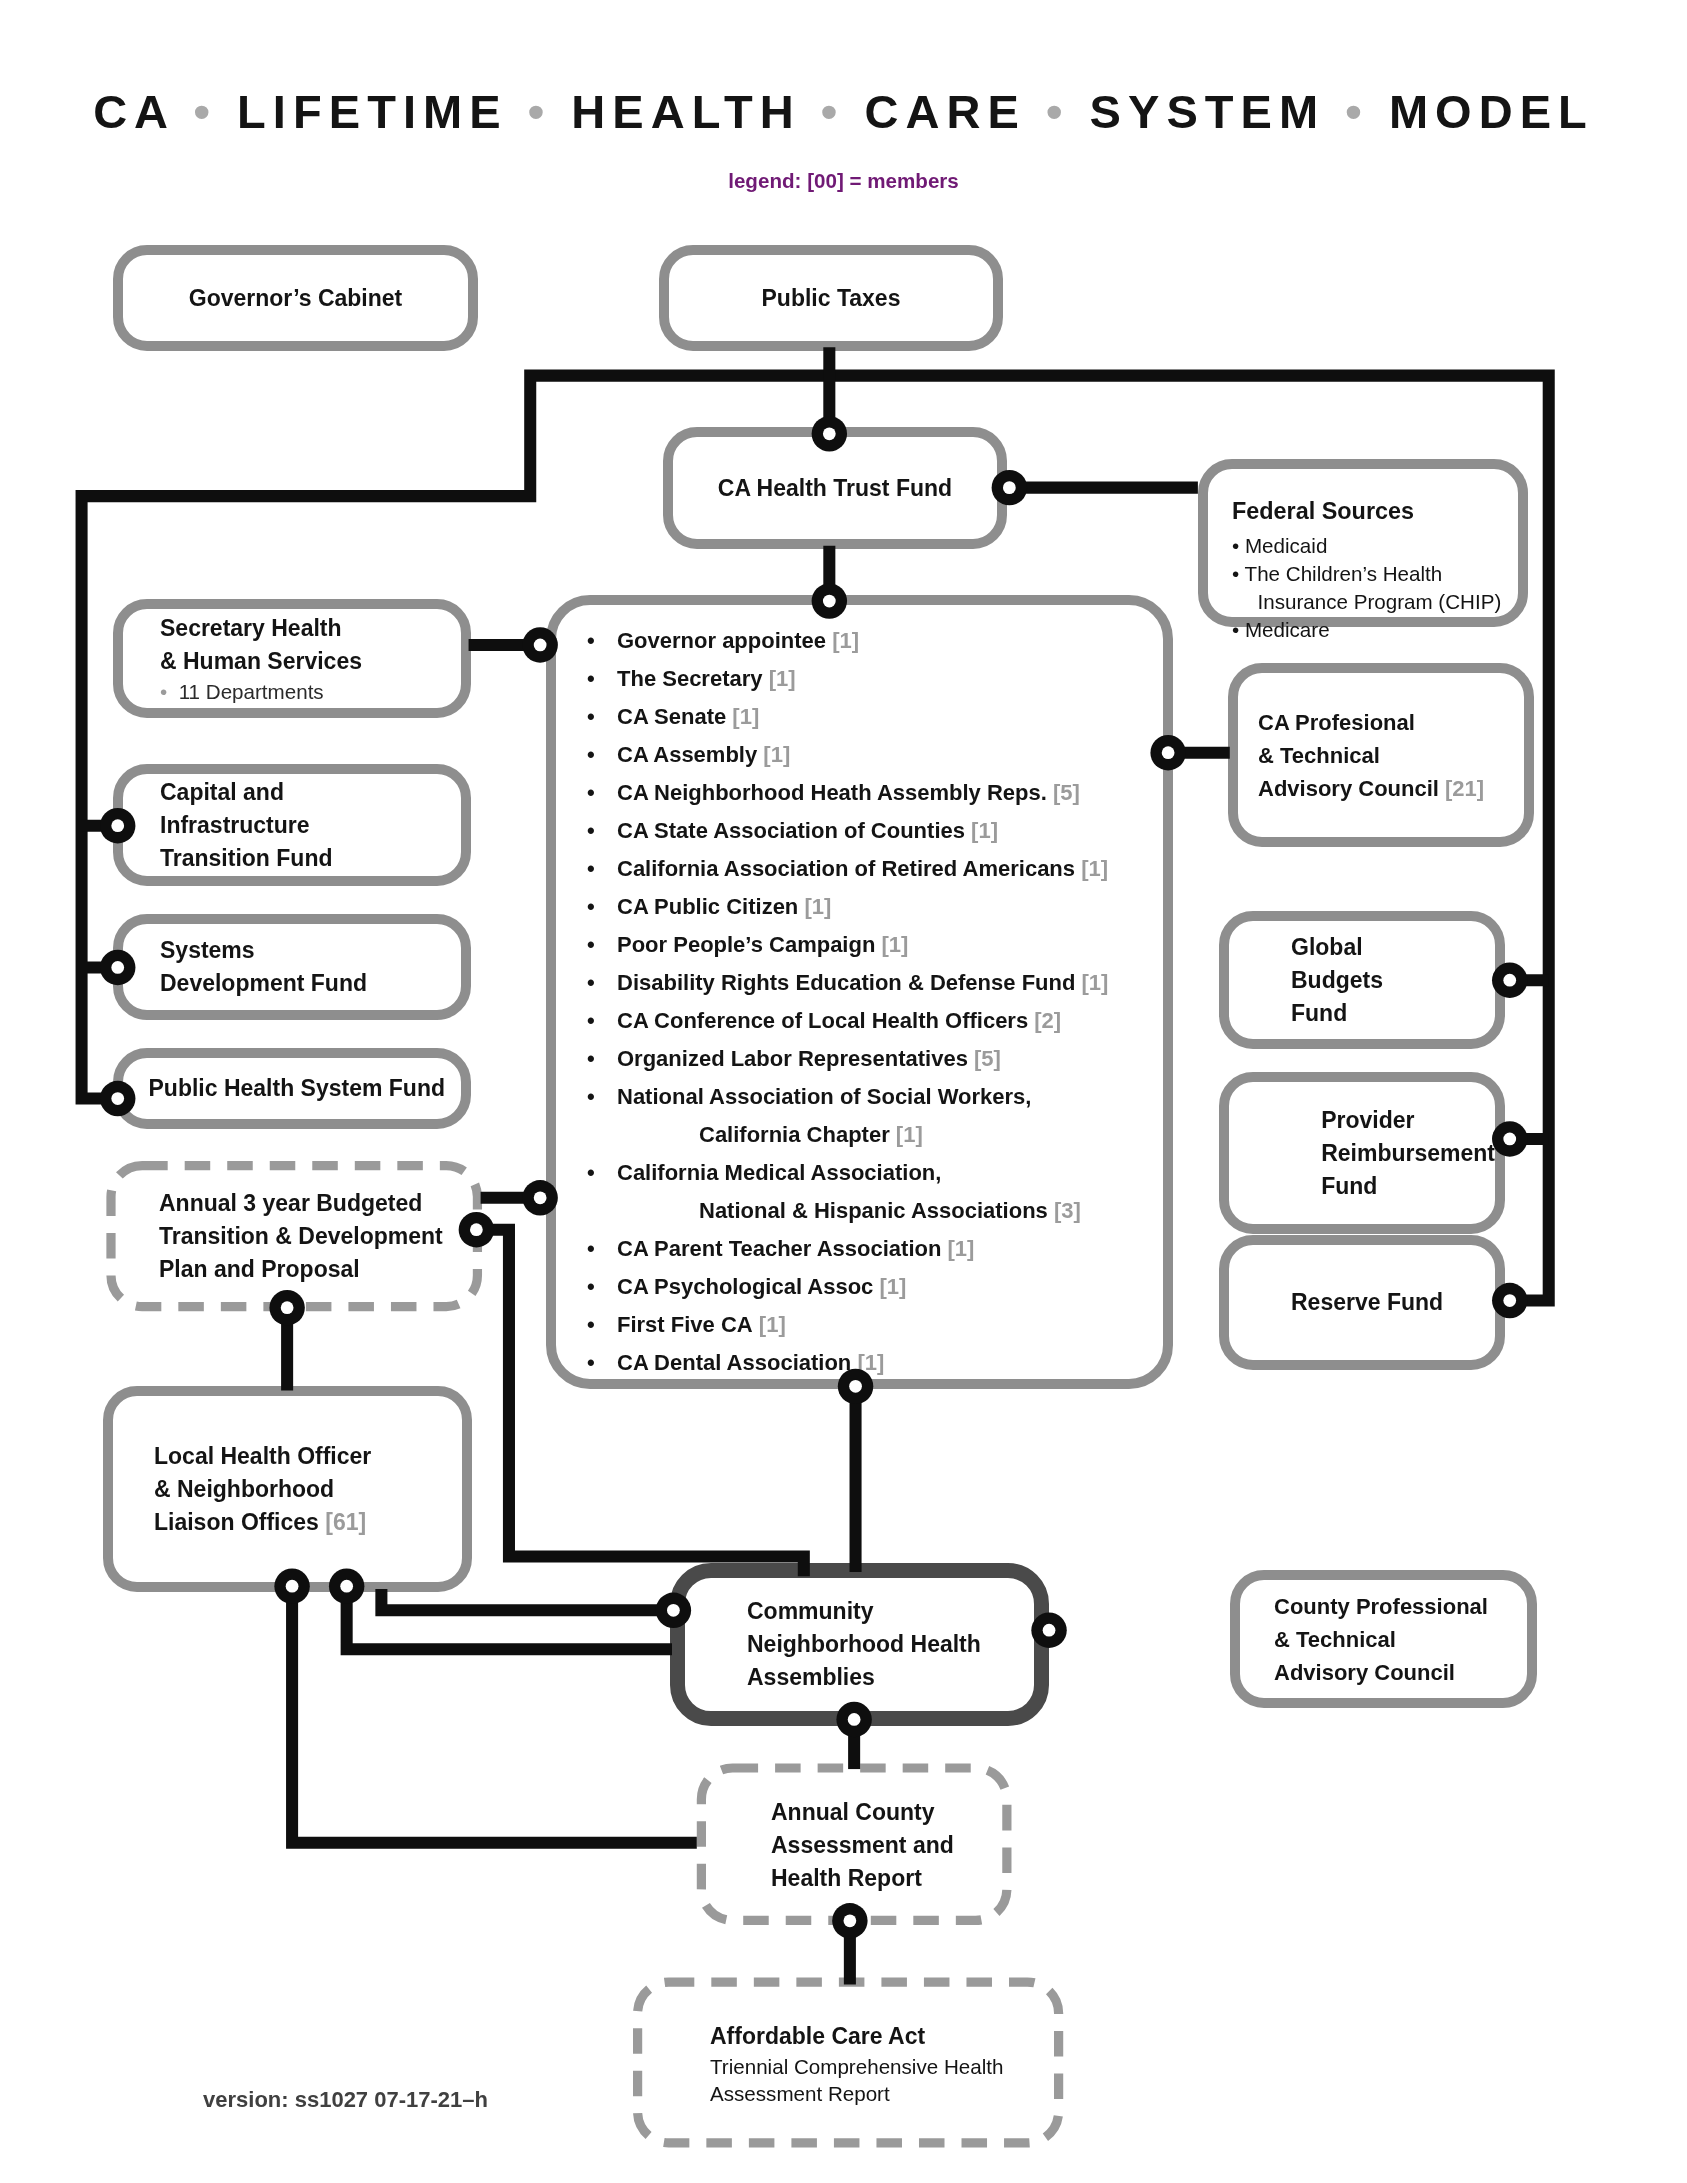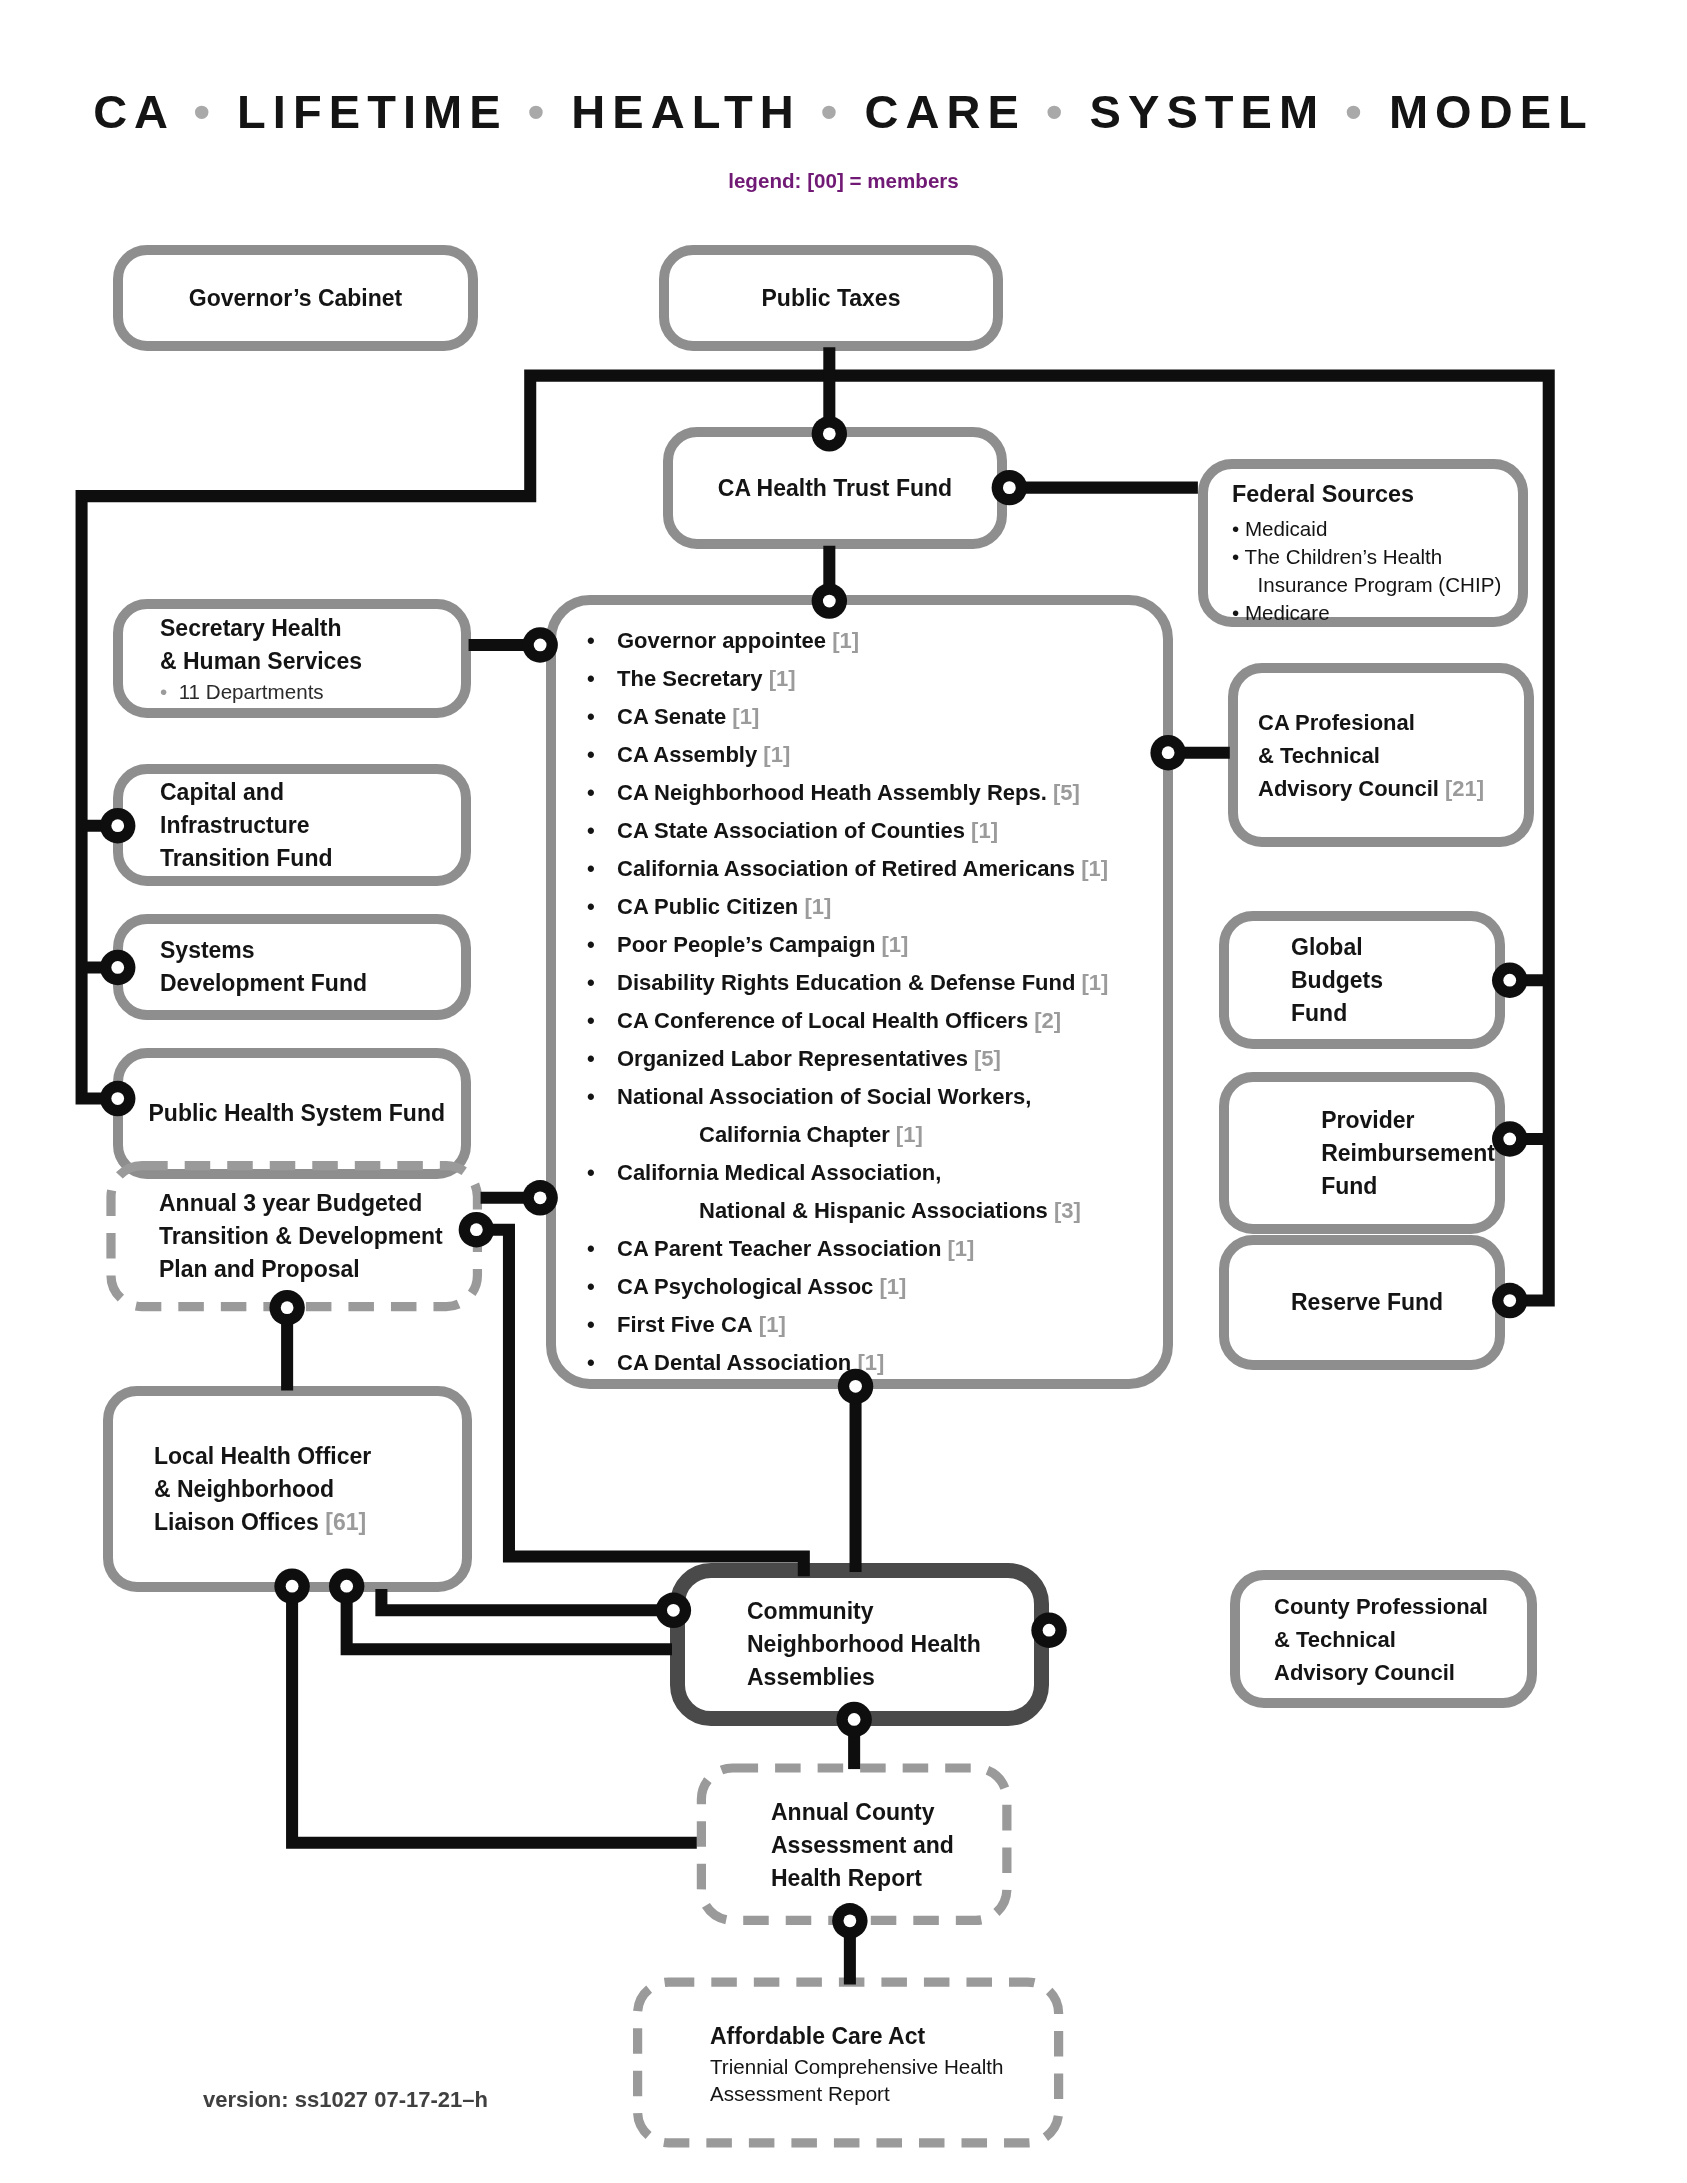--- a/index.html
+++ b/index.html
@@ -19,31 +19,31 @@
   #title{position:absolute;left:0;top:84px;width:100%;text-align:center;
          font-size:47px;font-weight:bold;letter-spacing:0.15em;white-space:nowrap;}
   #title .tsep{color:#a9a9a9;}
   #legend{position:absolute;left:0;top:169px;width:100%;text-align:center;
           font-size:20.6px;font-weight:bold;color:#701a75;}
   #version{position:absolute;left:203px;top:2087px;font-size:22px;font-weight:bold;color:#404040;}
   
   #gov-cabinet   {left:113px;top:245px;width:365px;height:106px;}
   #public-taxes  {left:659px;top:245px;width:344px;height:106px;}
   #htf           {left:663px;top:427px;width:344px;height:122px;}
-  #federal       {left:1198px;top:459px;width:330px;height:168px;padding:26px 14px 7px 24px;justify-content:center;}
+  #federal       {left:1198px;top:459px;width:330px;height:168px;padding:26px 14px 7px 24px;justify-content:flex-start;}
   #federal .fs-title{font-size:23.4px;margin-bottom:4.3px;}
   #federal ul{list-style:none;margin:0;padding:0;font-weight:normal;font-size:20.6px;line-height:28px;}
   #federal li{padding-left:25.5px;text-indent:-25.5px;}
   #federal li::before{content:"\2022  ";}
   #secretary     {left:113px;top:599px;width:358px;height:119px;padding-left:37px;}
   .note{font-weight:normal;font-size:20.6px;line-height:27px;color:#2b2b2b;}
   .note .nb{color:#9b9b9b;}
   #capital       {left:113px;top:764px;width:358px;height:122px;padding-left:37px;}
   #sdf           {left:113px;top:914px;width:358px;height:106px;padding-left:37px;}
-  #phsf          {left:113px;top:1048px;width:358px;height:131px;padding-left:25.5px;}
+  #phsf          {left:113px;top:1048px;width:358px;height:81px;padding-left:25.5px;}
   #trust-box     {left:546px;top:595px;width:627px;height:794px;border-radius:44px;
                   justify-content:flex-start;padding:17px 0 0 31px;}
   #member-list{font-size:22px;font-weight:bold;line-height:38px;}
   .member-row{white-space:nowrap;}
   .member-row .mb{display:inline-block;width:30px;}
   .member-row.indent{padding-left:112px;}
   #ca-prof       {left:1228px;top:663px;width:306px;height:184px;padding-left:20px;font-size:22px;}
   #global        {left:1219px;top:911px;width:286px;height:138px;padding-left:62px;}
   #provider      {left:1219px;top:1072px;width:286px;height:162px;padding-left:62px;align-items:flex-end;}
   #reserve       {left:1219px;top:1235px;width:286px;height:135px;padding-left:62px;}

